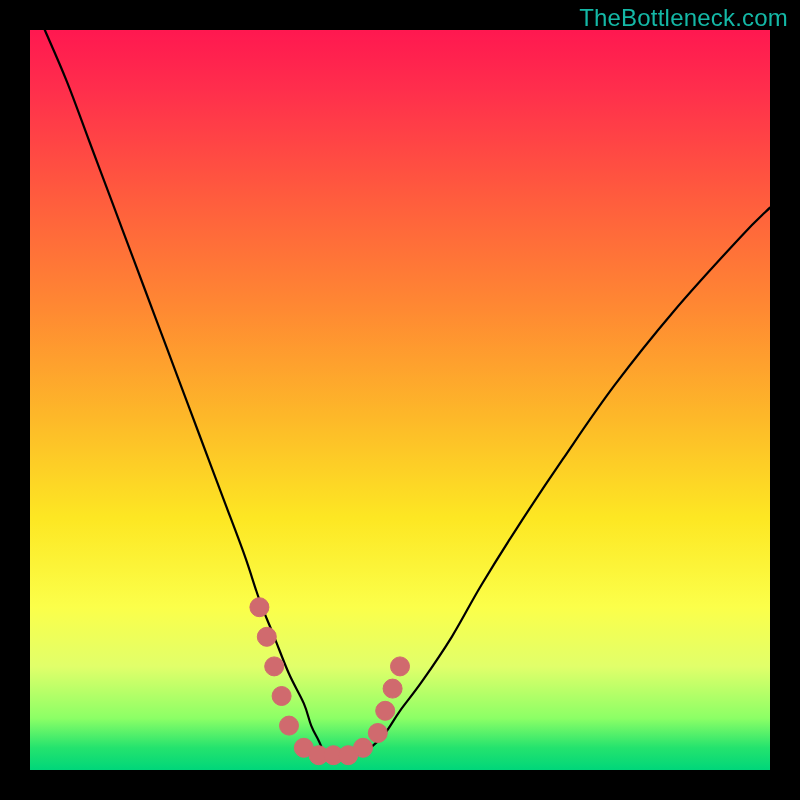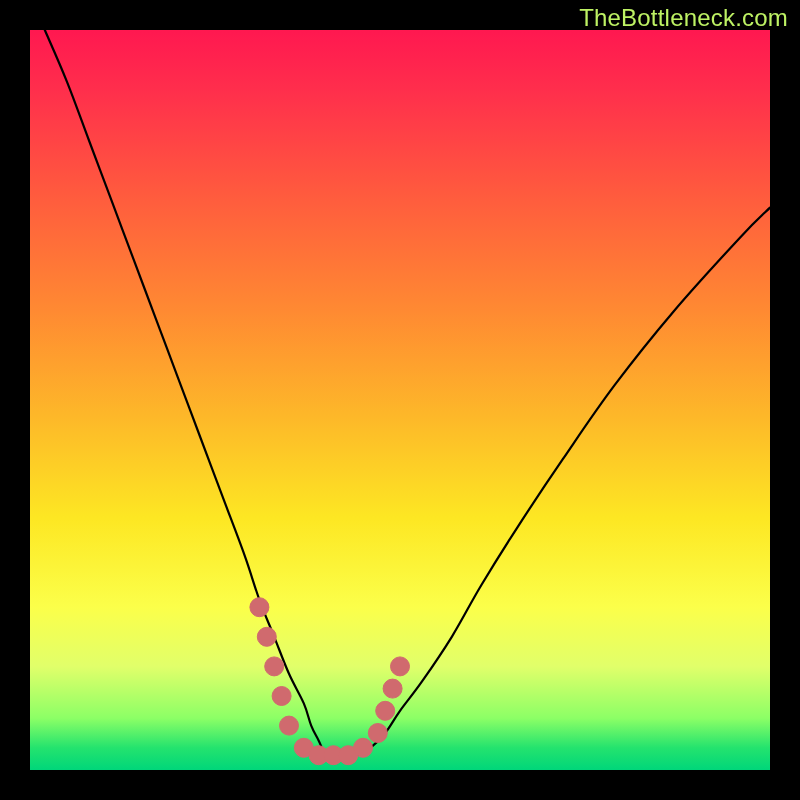--- a/index.html
+++ b/index.html
@@ -38,21 +38,21 @@
       #e1ff6a 86%,
       #8cff66 93%,
       #24e36e 97%,
       #00d67a 100%
     );
   }
   .watermark {
     position: absolute;
     top: 4px;
     right: 12px;
-    color: #bef264;
+    color: #14b8a6;
     font-size: 24px;
     font-weight: 500;
     letter-spacing: 0.2px;
     user-select: none;
   }
   svg.curve {
     position: absolute;
     left: 0;
     top: 0;
     width: 740px;

